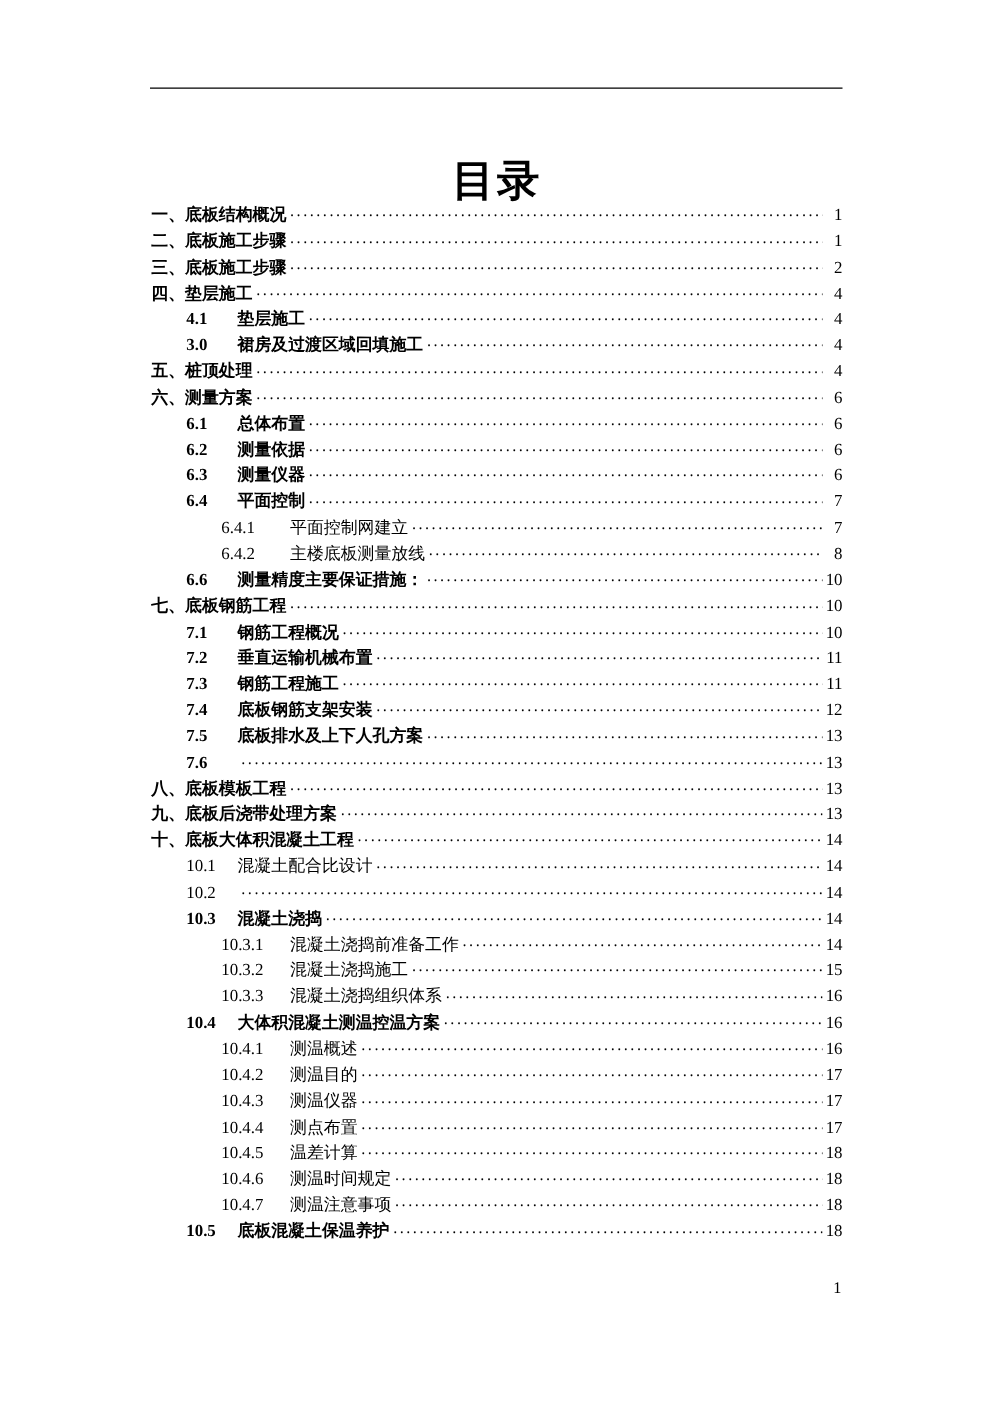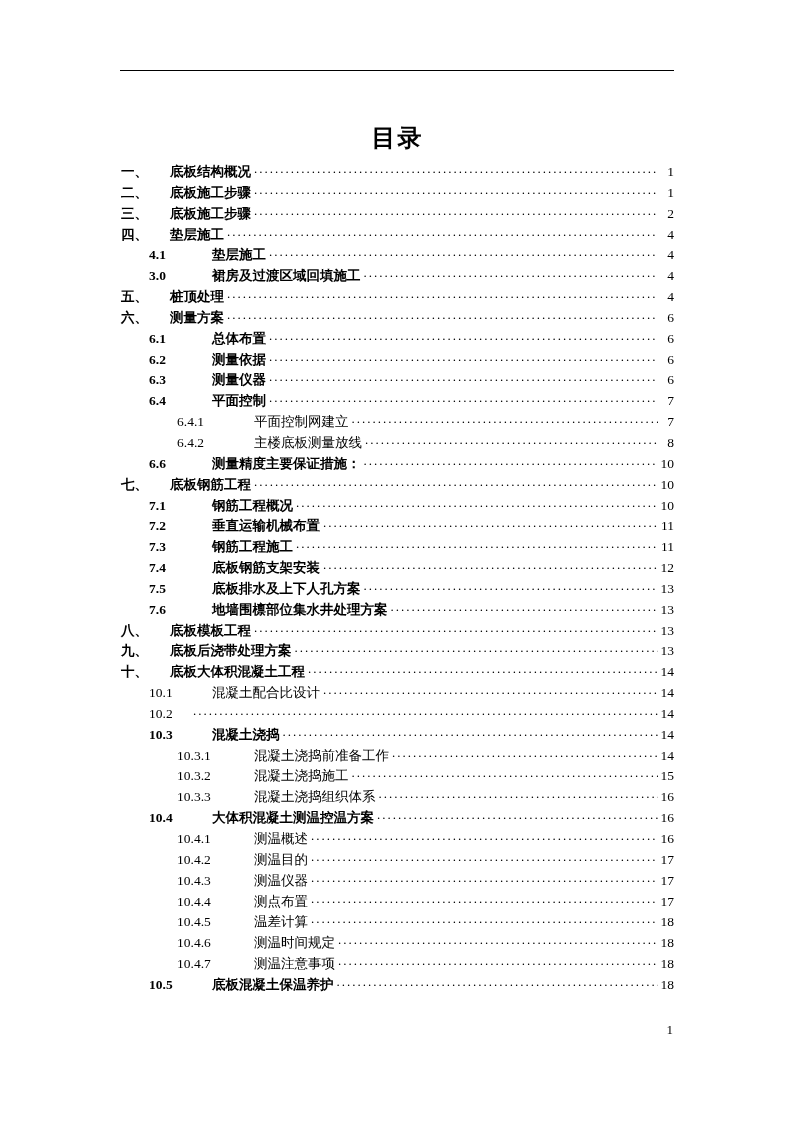--- a/index.html
+++ b/index.html
@@ -19,21 +19,21 @@
   }
   .header-rule {
     position: absolute;
     top: 70px; left: 120px; width: 554px;
     border-top: 1px solid #000;
   }
   .toc-title {
     position: absolute;
     top: 122px; left: 121px; width: 553px;
     text-align: center;
-    font-size: 24px;
+    font-size: 34px;
     font-weight: bold;
     letter-spacing: 2px;
   }
   .toc {
     position: absolute;
     top: 162px; left: 121px; width: 553px;
   }
   .toc-row {
     display: flex;
     align-items: baseline;
@@ -42,21 +42,21 @@
     font-size: 13.5px;
     white-space: nowrap;
   }
   .toc-row.bold .num,
   .toc-row.bold .t { font-weight: bold; }
   .toc-row.level-2 { padding-left: 28px; }
   .toc-row.level-3 { padding-left: 56px; }
   .toc-row .num { flex: 0 0 auto; }
   .toc-row.level-2 .num { flex: 0 0 41px; width: 41px; }
   .toc-row.level-3 .num { flex: 0 0 55px; width: 55px; }
-  .toc-row .t { flex: 0 0 auto; margin-left: 22px; }
+  .toc-row .t { flex: 0 0 auto; }
   .toc-row .leader {
     flex: 1 1 auto;
     overflow: hidden;
     margin: 0 2px 0 3px;
     font-weight: normal;
     position: relative;
     align-self: stretch;
   }
   .toc-row .leader::after {
     content: "..........................................................................................................................................................................................";
@@ -229,21 +229,20 @@
 
   <div class="toc-row level-2 bold">
     <span class="num">7.5</span>
     <span class="t">底板排水及上下人孔方案</span>
     <span class="leader"></span>
     <span class="pg">13</span>
   </div>
 
   <div class="toc-row level-2 bold">
     <span class="num">7.6</span>
-    <span class="t">地墙围檩部位集水井处理方案</span>
     <span class="leader"></span>
     <span class="pg">13</span>
   </div>
 
   <div class="toc-row level-1 bold">
     <span class="num">八、</span>
     <span class="t">底板模板工程</span>
     <span class="leader"></span>
     <span class="pg">13</span>
   </div>

